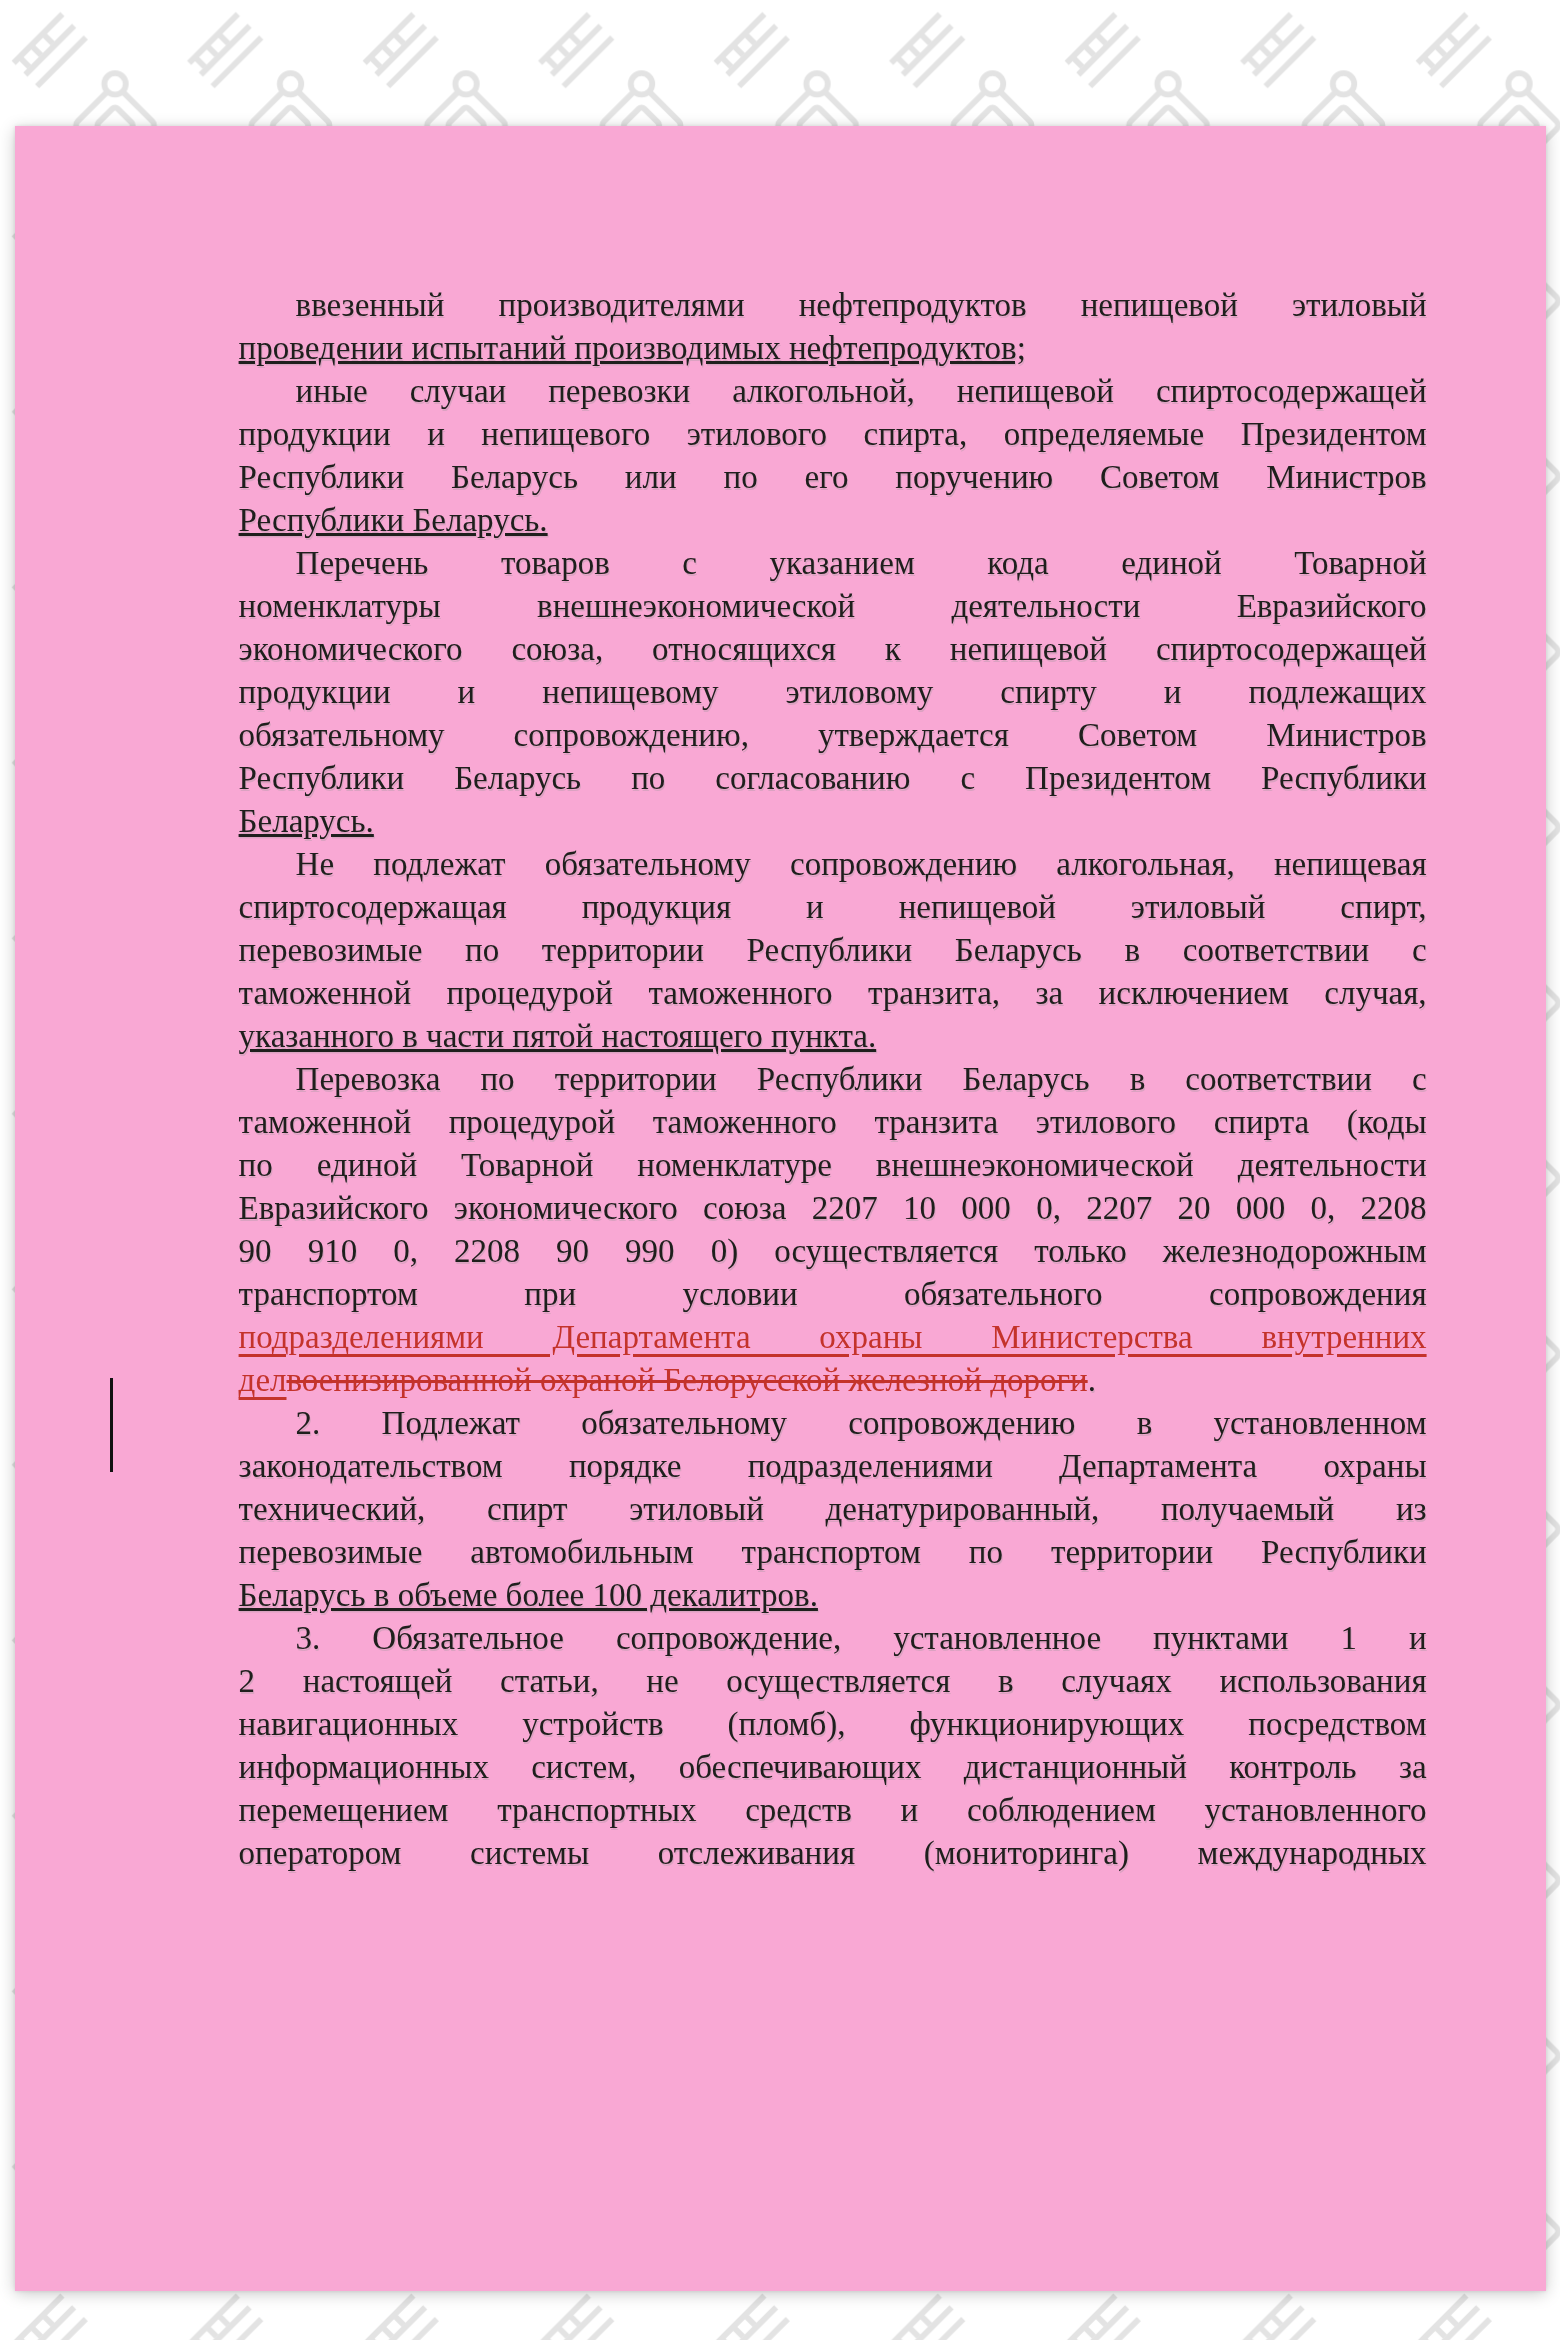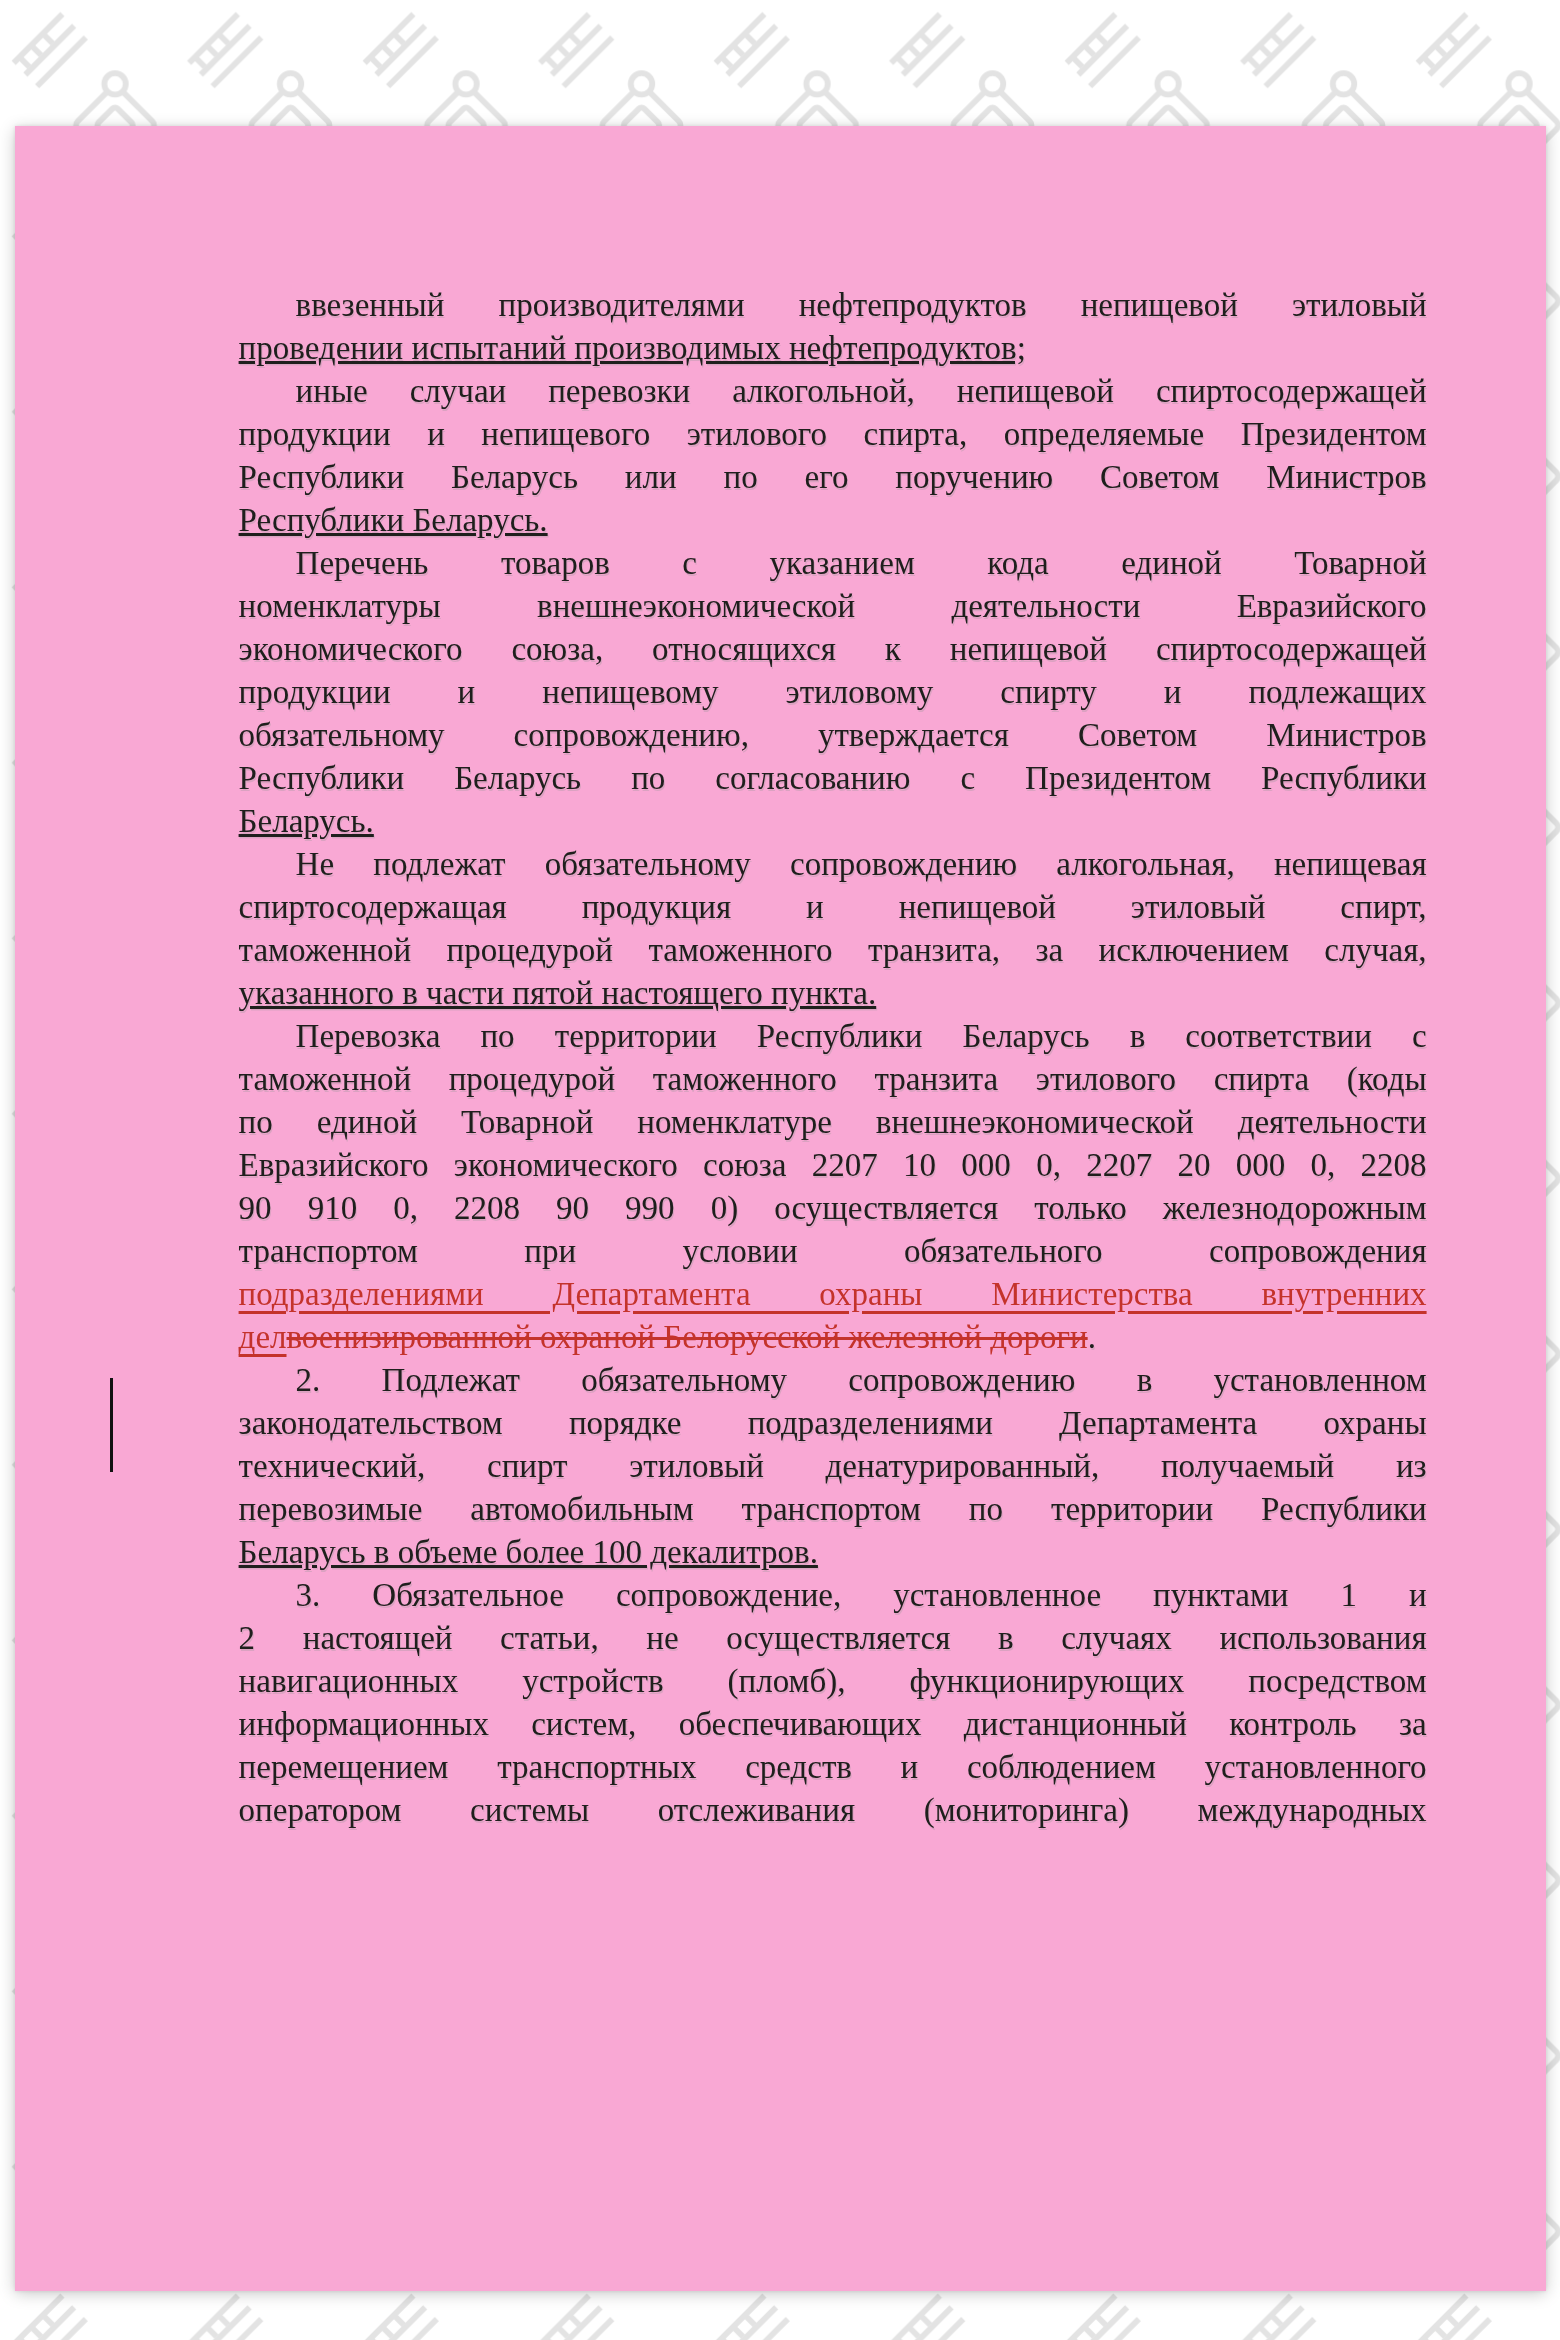--- a/index.html
+++ b/index.html
@@ -92,20 +92,21 @@
       <div class="line left">Республики Беларусь.</div>
       <div class="line indent">Перечень товаров с указанием кода единой Товарной</div>
       <div class="line justify">номенклатуры внешнеэкономической деятельности Евразийского</div>
       <div class="line justify">экономического союза, относящихся к непищевой спиртосодержащей</div>
       <div class="line justify">продукции и непищевому этиловому спирту и подлежащих</div>
       <div class="line justify">обязательному сопровождению, утверждается Советом Министров</div>
       <div class="line justify">Республики Беларусь по согласованию с Президентом Республики</div>
       <div class="line left">Беларусь.</div>
       <div class="line indent">Не подлежат обязательному сопровождению алкогольная, непищевая</div>
       <div class="line justify">спиртосодержащая продукция и непищевой этиловый спирт,</div>
+      <div class="line justify">перевозимые по территории Республики Беларусь в соответствии с</div>
       <div class="line justify">таможенной процедурой таможенного транзита, за исключением случая,</div>
       <div class="line left">указанного в части пятой настоящего пункта.</div>
       <div class="line indent">Перевозка по территории Республики Беларусь в соответствии с</div>
       <div class="line justify">таможенной процедурой таможенного транзита этилового спирта (коды</div>
       <div class="line justify">по единой Товарной номенклатуре внешнеэкономической деятельности</div>
       <div class="line justify">Евразийского экономического союза 2207 10 000 0, 2207 20 000 0, 2208</div>
       <div class="line justify">90 910 0, 2208 90 990 0) осуществляется только железнодорожным</div>
       <div class="line justify">транспортом при условии обязательного сопровождения</div>
       <div class="line red">подразделениями Департамента охраны Министерства внутренних</div>
       <div class="line mixed"><span class="sp-red-underline">дел</span><span class="sp-red-strike">военизированной охраной Белорусской железной дороги</span><span class="sp-black">.</span></div>

